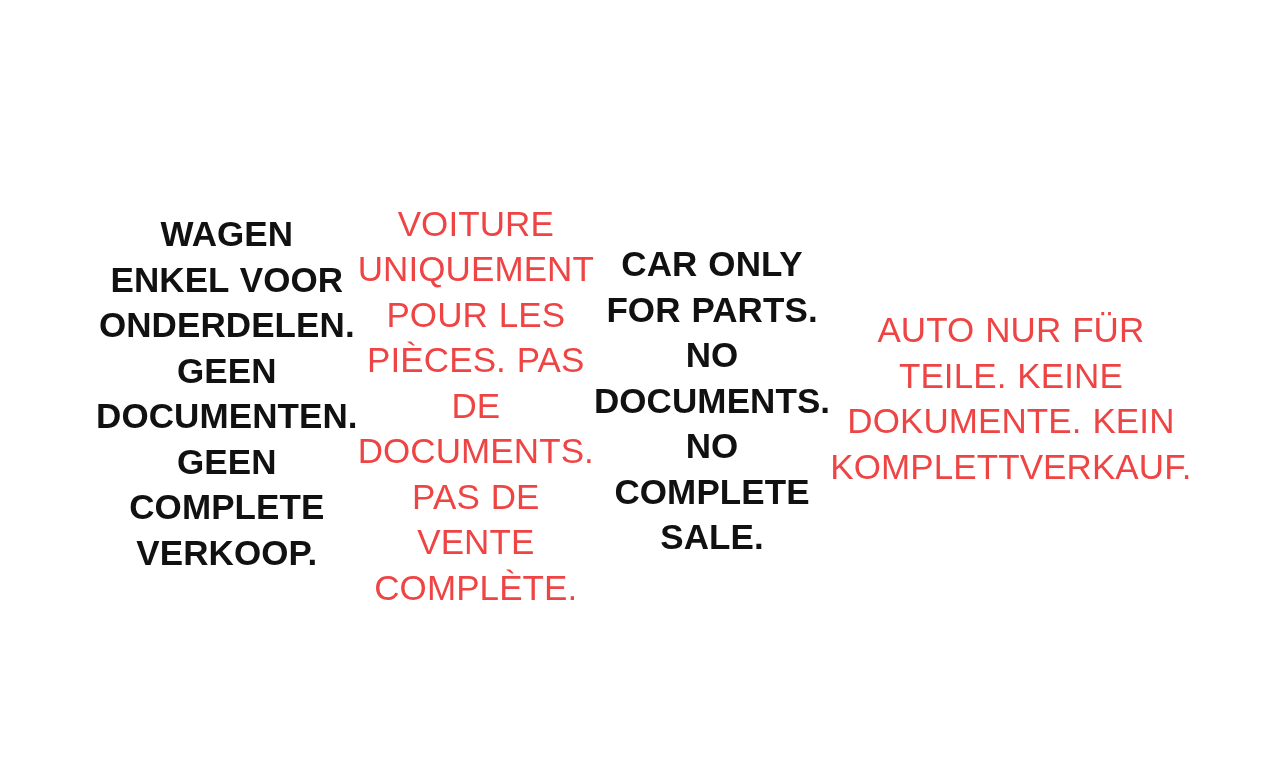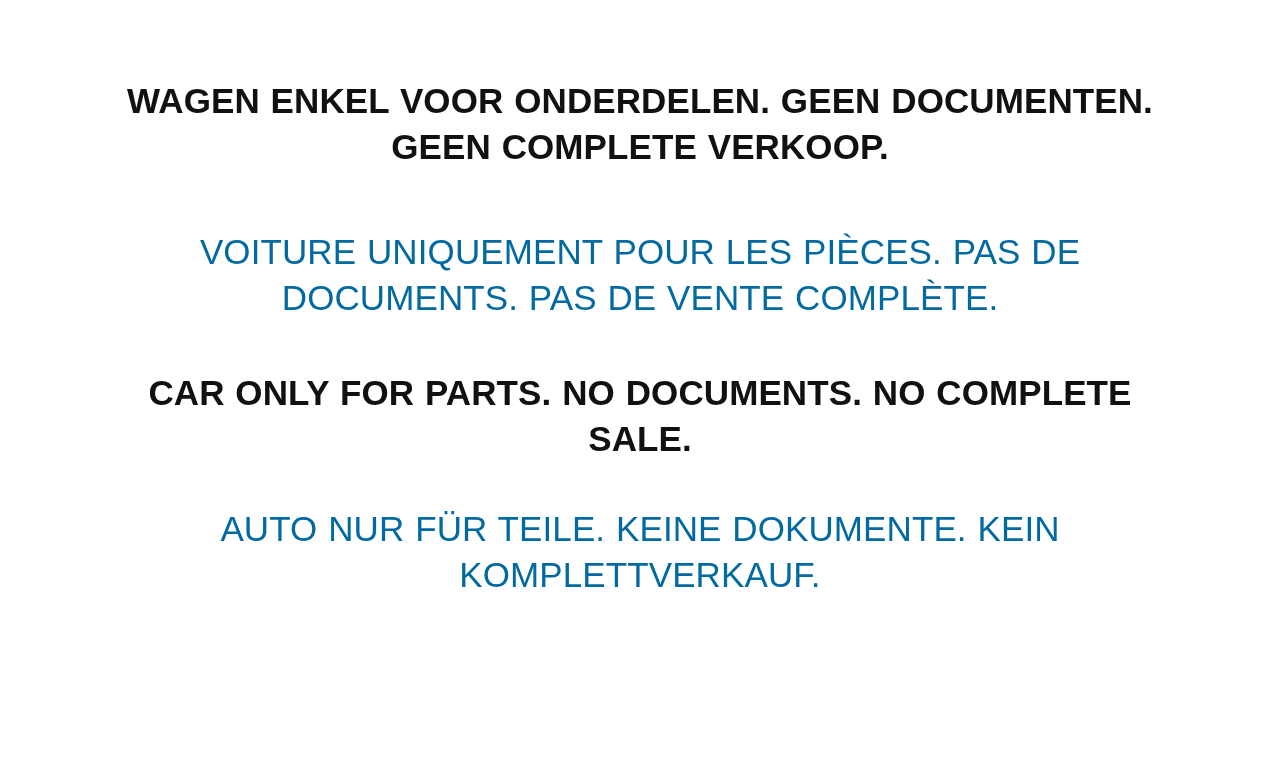--- a/index.html
+++ b/index.html
@@ -13,40 +13,40 @@
     font-family: "Liberation Sans", sans-serif;
     color: #1a1a1a;
     overflow: hidden;
   }
   .notice {
     box-sizing: border-box;
     width: 1280px;
     height: 783px;
     padding: 78px 96px 40px 96px;
     display: flex;
-    flex-direction: column;
+    flex-direction: row;
     align-items: center;
     justify-content: flex-start;
   }
   .line {
     width: 1090px;
     text-align: center;
     line-height: 1.30;
     letter-spacing: 0.1px;
     word-spacing: 1px;
   }
   .bold {
     font-weight: 700;
     font-size: 35px;
     color: #111111;
   }
   .light {
     font-weight: 400;
     font-size: 35px;
-    color: #0369a1;
+    color: #ef4444;
   }
   .gap-nl { margin-top: 0px; }
   .gap-fr { margin-top: 25px; }
   .gap-en { margin-top: 15px; }
   .gap-de { margin-top: 10px; }
   .gap-pl { margin-top: 26px; }
 </style>
 </head>
 <body>
 

